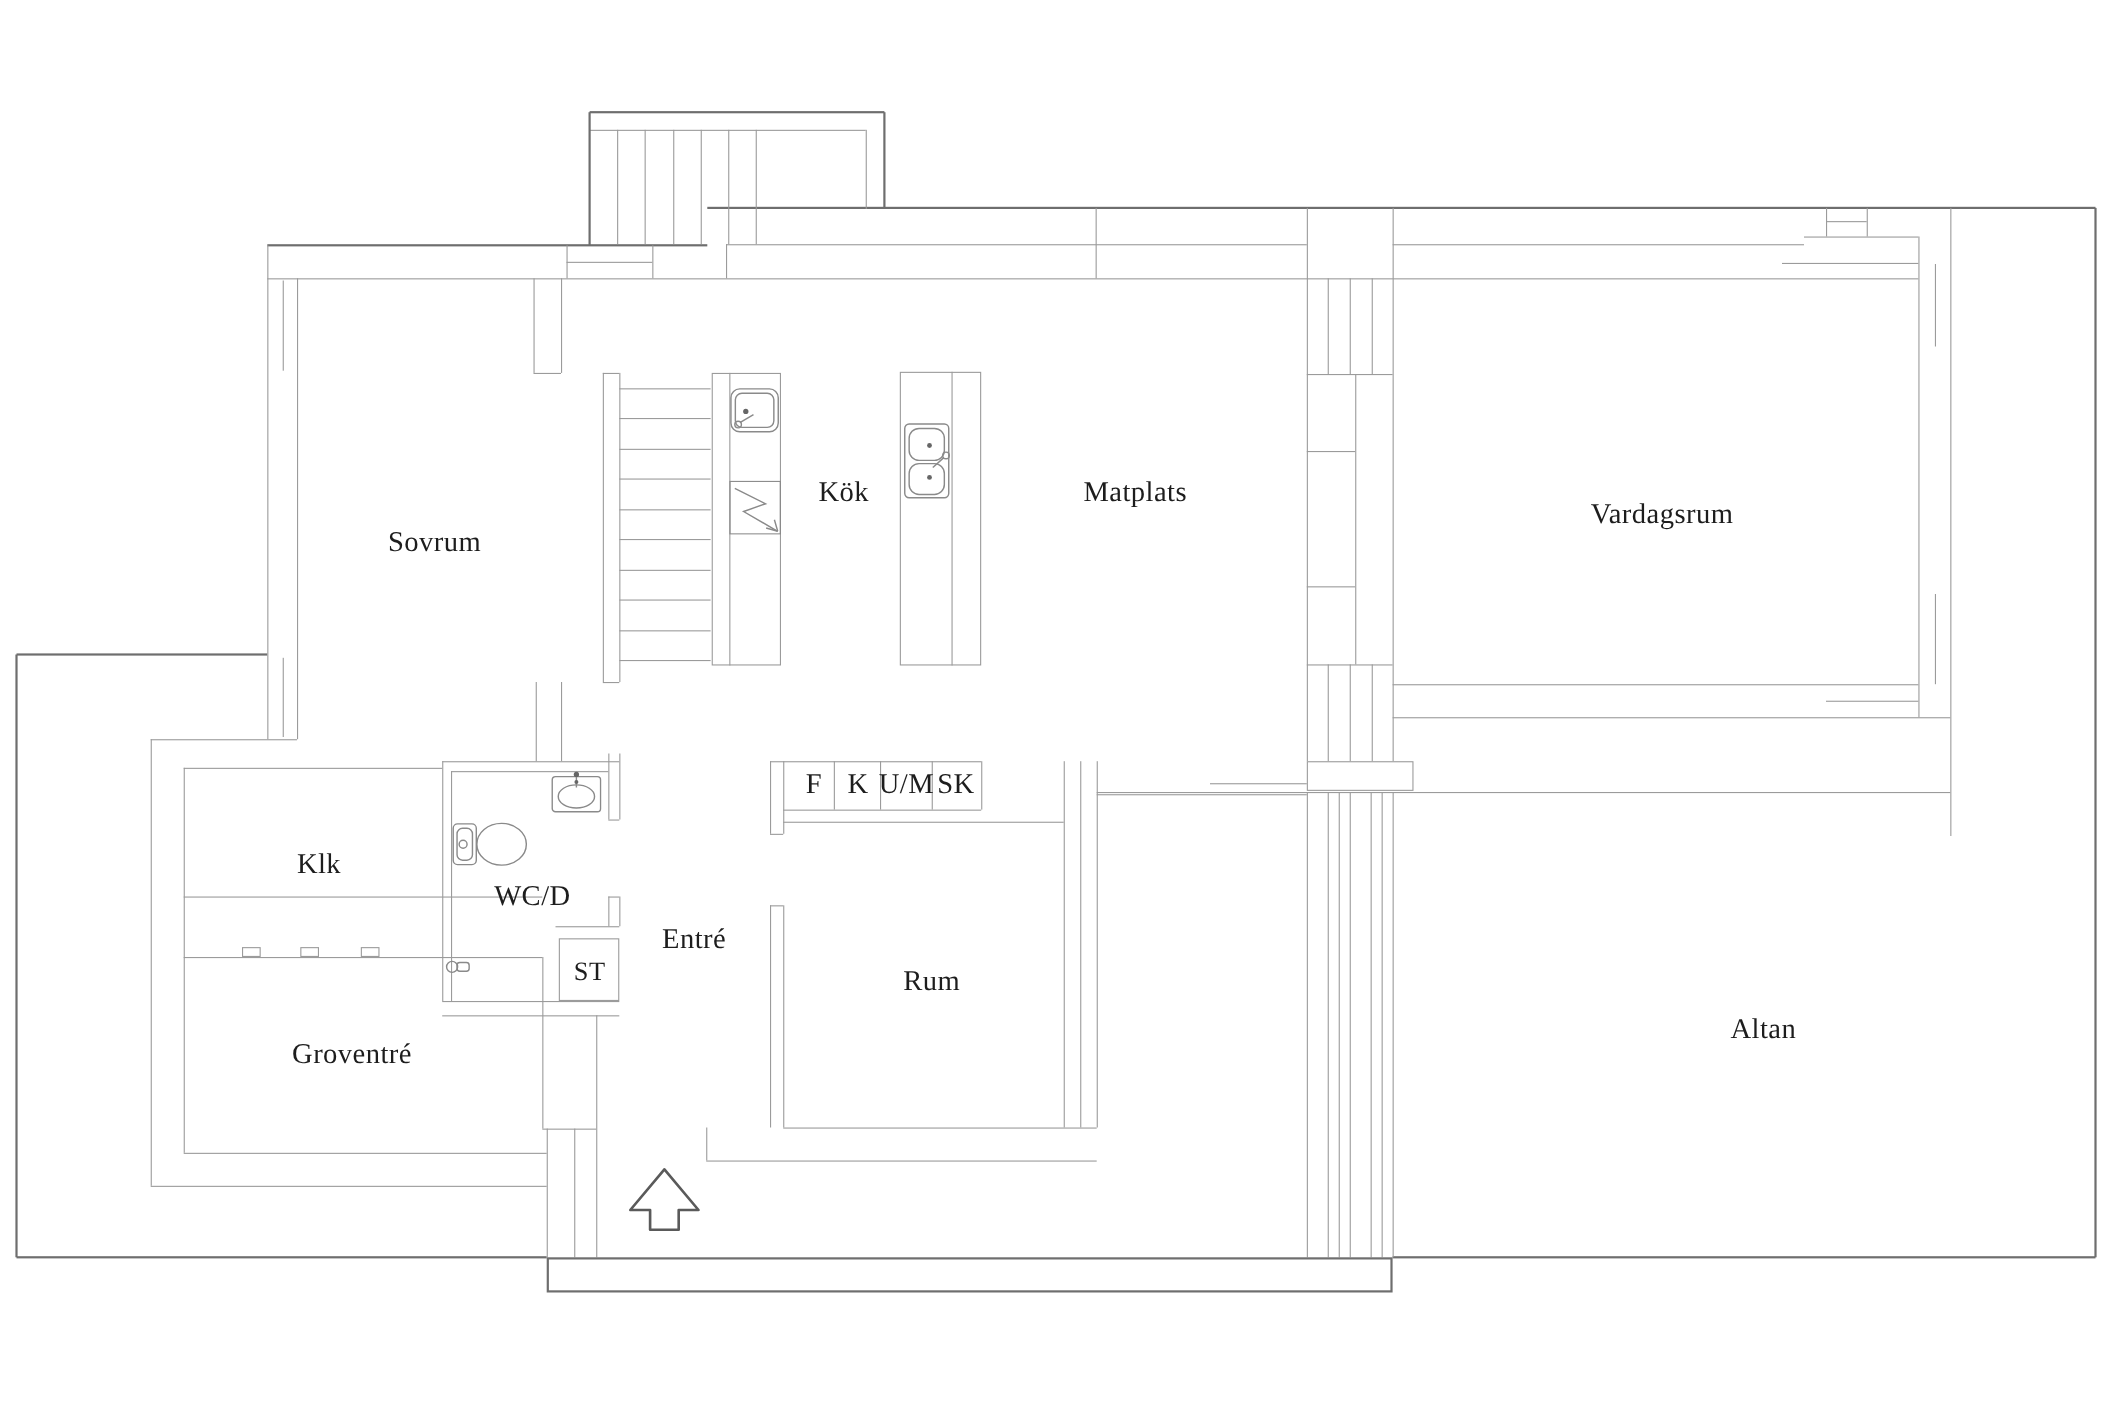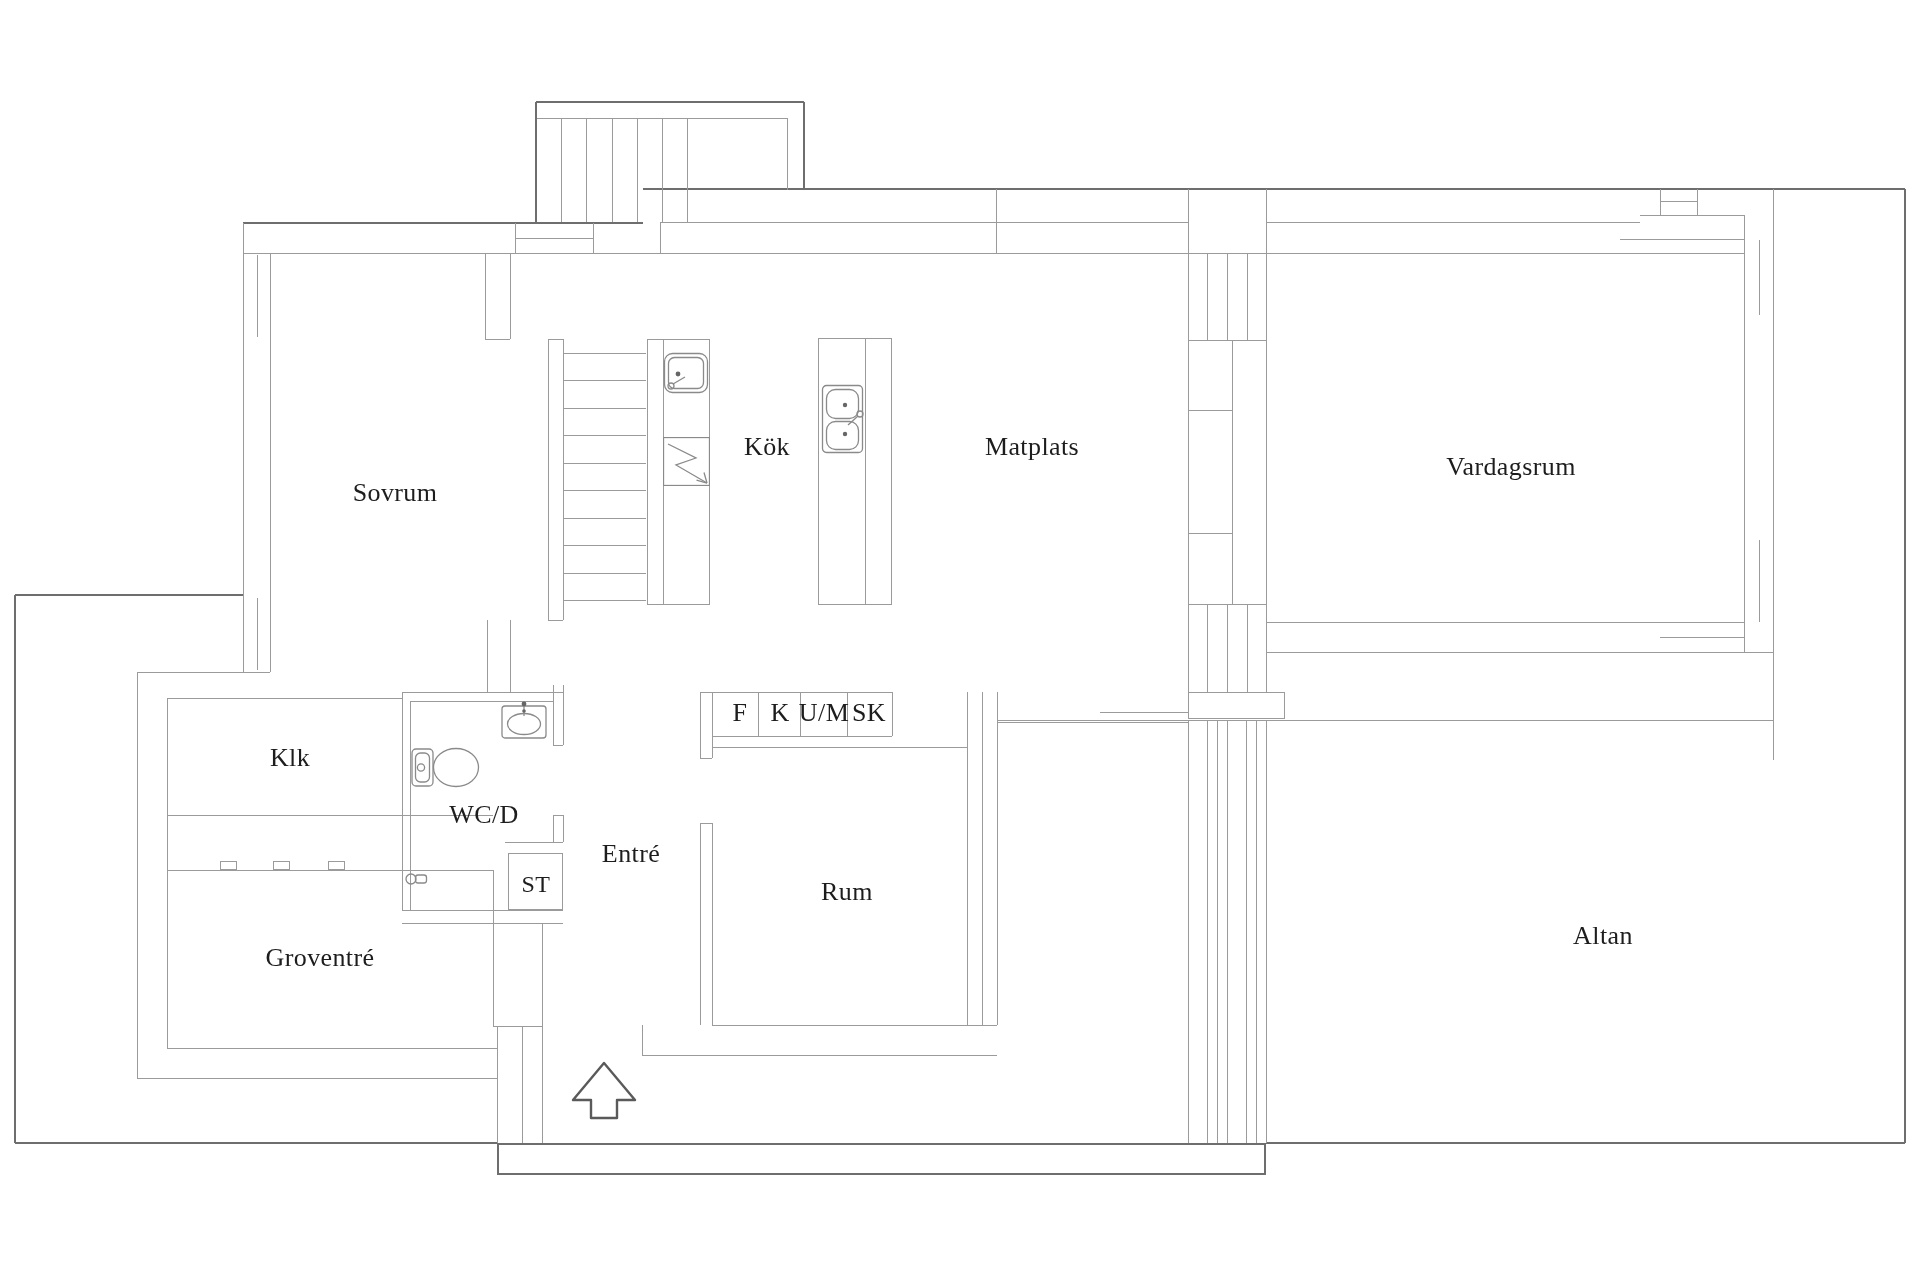--- a/index.html
+++ b/index.html
@@ -158,21 +158,21 @@
     <div class="rc t" style="left: 508px; top: 853px; width: 55px; height: 57px;"></div>
     <div class="rc t" style="left: 1188px; top: 692px; width: 97px; height: 27px;"></div>
     <div class="rc w" style="left: 497px; top: 1143px; width: 769px; height: 32px;"></div>
     <div class="rc t" style="left: 220px; top: 861px; width: 17px; height: 9px;"></div>
     <div class="rc t" style="left: 273px; top: 861px; width: 17px; height: 9px;"></div>
     <div class="rc t" style="left: 328px; top: 861px; width: 17px; height: 9px;"></div>
     <div class="lbl " style="left: 395px; top: 493px;">Sovrum</div>
     <div class="lbl " style="left: 767px; top: 447px;">Kök</div>
     <div class="lbl " style="left: 1032px; top: 447px;">Matplats</div>
     <div class="lbl " style="left: 1511px; top: 467px;">Vardagsrum</div>
-    <div class="lbl " style="left: 290px; top: 758px;">Klk</div>
+    <div class="lbl " style="left: 290px; top: 786px;">Klk</div>
     <div class="lbl " style="left: 484px; top: 815px;">WC/D</div>
     <div class="lbl small" style="left: 536px; top: 884px;">ST</div>
     <div class="lbl " style="left: 631px; top: 854px;">Entré</div>
     <div class="lbl " style="left: 847px; top: 892px;">Rum</div>
     <div class="lbl " style="left: 320px; top: 958px;">Groventré</div>
     <div class="lbl " style="left: 1603px; top: 936px;">Altan</div>
     <div class="lbl " style="left: 740px; top: 713px;">F</div>
     <div class="lbl " style="left: 780px; top: 713px;">K</div>
     <div class="lbl " style="left: 824px; top: 713px;">U/M</div>
     <div class="lbl " style="left: 869px; top: 713px;">SK</div>

